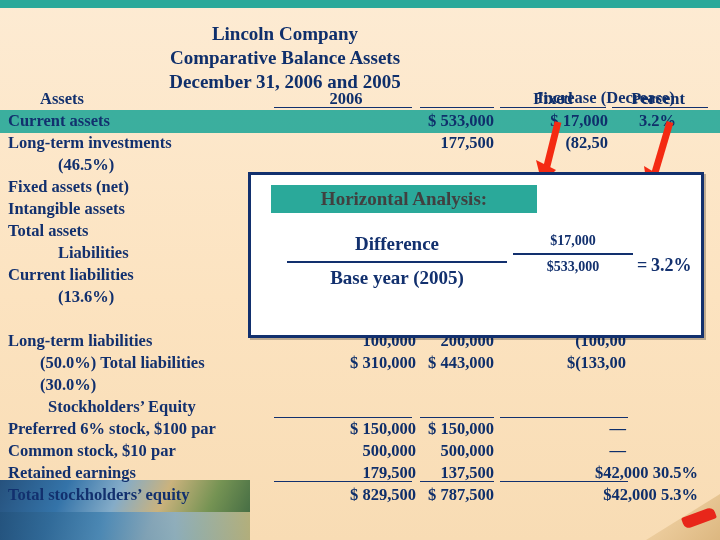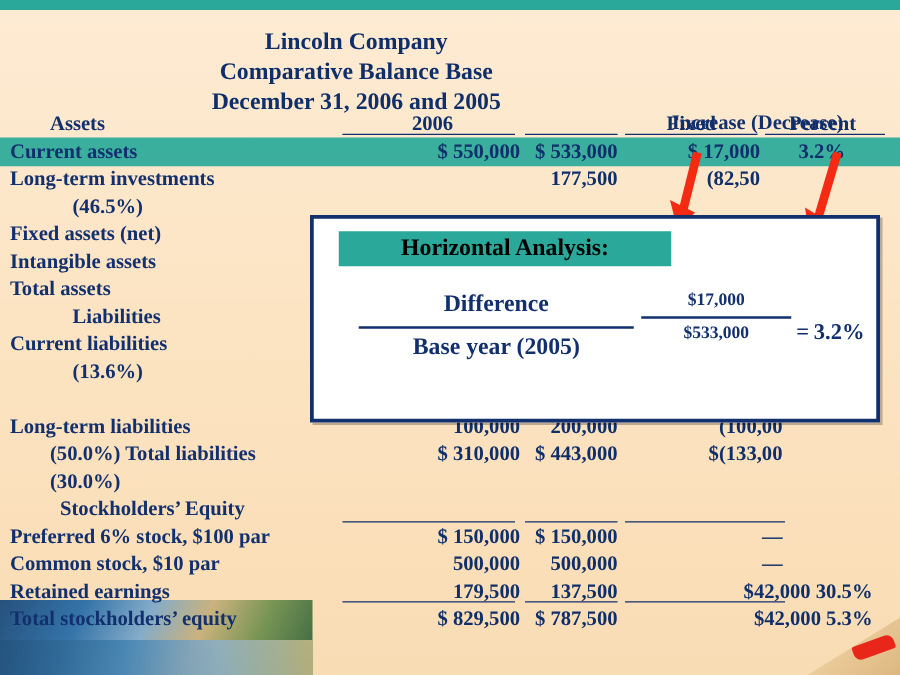--- a/index.html
+++ b/index.html
@@ -143,21 +143,21 @@
     border: 3px solid #12306e;
     box-shadow: 2px 2px 0 rgba(0,0,0,0.25);
   }
   .callout-title {
     position: absolute;
     left: 20px;
     top: 10px;
     width: 250px;
     text-align: center;
     background: #2aa99a;
-    color: #000000;
+    color: #404040;
     font-size: 19px;
     font-weight: bold;
     padding: 3px 8px;
     font-family: "Liberation Serif", serif;
   }
   .frac {
     position: absolute;
     left: 36px;
     top: 58px;
     width: 220px;
@@ -205,21 +205,21 @@
 </head>
 <body>
 
 <div class="slide">
   <div class="topbar"></div>
   <div class="photo"></div>
   <div class="photo2"></div>
 
   <div class="title">
     <div>Lincoln Company</div>
-    <div>Comparative Balance Base</div>
+    <div>Comparative Balance Assets</div>
     <div>December 31, 2006 and 2005</div>
   </div>
 
   <div class="inc-dec-title">Increase (Decrease)</div>
 
   <div class="tbl">
 
     <div class="row" style="top:0;position:absolute;width:720px;">
       <span class="lbl ind1">Assets</span>
       <span class="hdr-2006">2006</span>
@@ -229,21 +229,20 @@
 
     <div class="rule" style="left:274px; top:19px; width:138px;"></div>
     <div class="rule" style="left:420px; top:19px; width:74px;"></div>
     <div class="rule" style="left:500px; top:19px; width:106px;"></div>
     <div class="rule" style="left:612px; top:19px; width:96px;"></div>
 
     <div style="position:absolute; top:22px; left:0; width:720px; height:23px; background:#2aa99a; opacity:.92;"></div>
 
     <div class="row" style="position:absolute; top:22px; width:720px;padding-left:20px;">
       <span class="lbl">Current assets</span>
-      <span class="c2006">$  550,000</span>
       <span class="c2005">$  533,000</span>
       <span class="camt">$   17,000</span>
       <span class="cpct" style="left:606px;width:70px;text-align:right;">3.2%</span>
     </div>
 
     <div class="row" style="position:absolute; top:44px; width:720px;">
       <span class="lbl">Long-term investments</span>
       <span class="c2005">177,500</span>
       <span class="camt">(82,50</span>
     </div>

